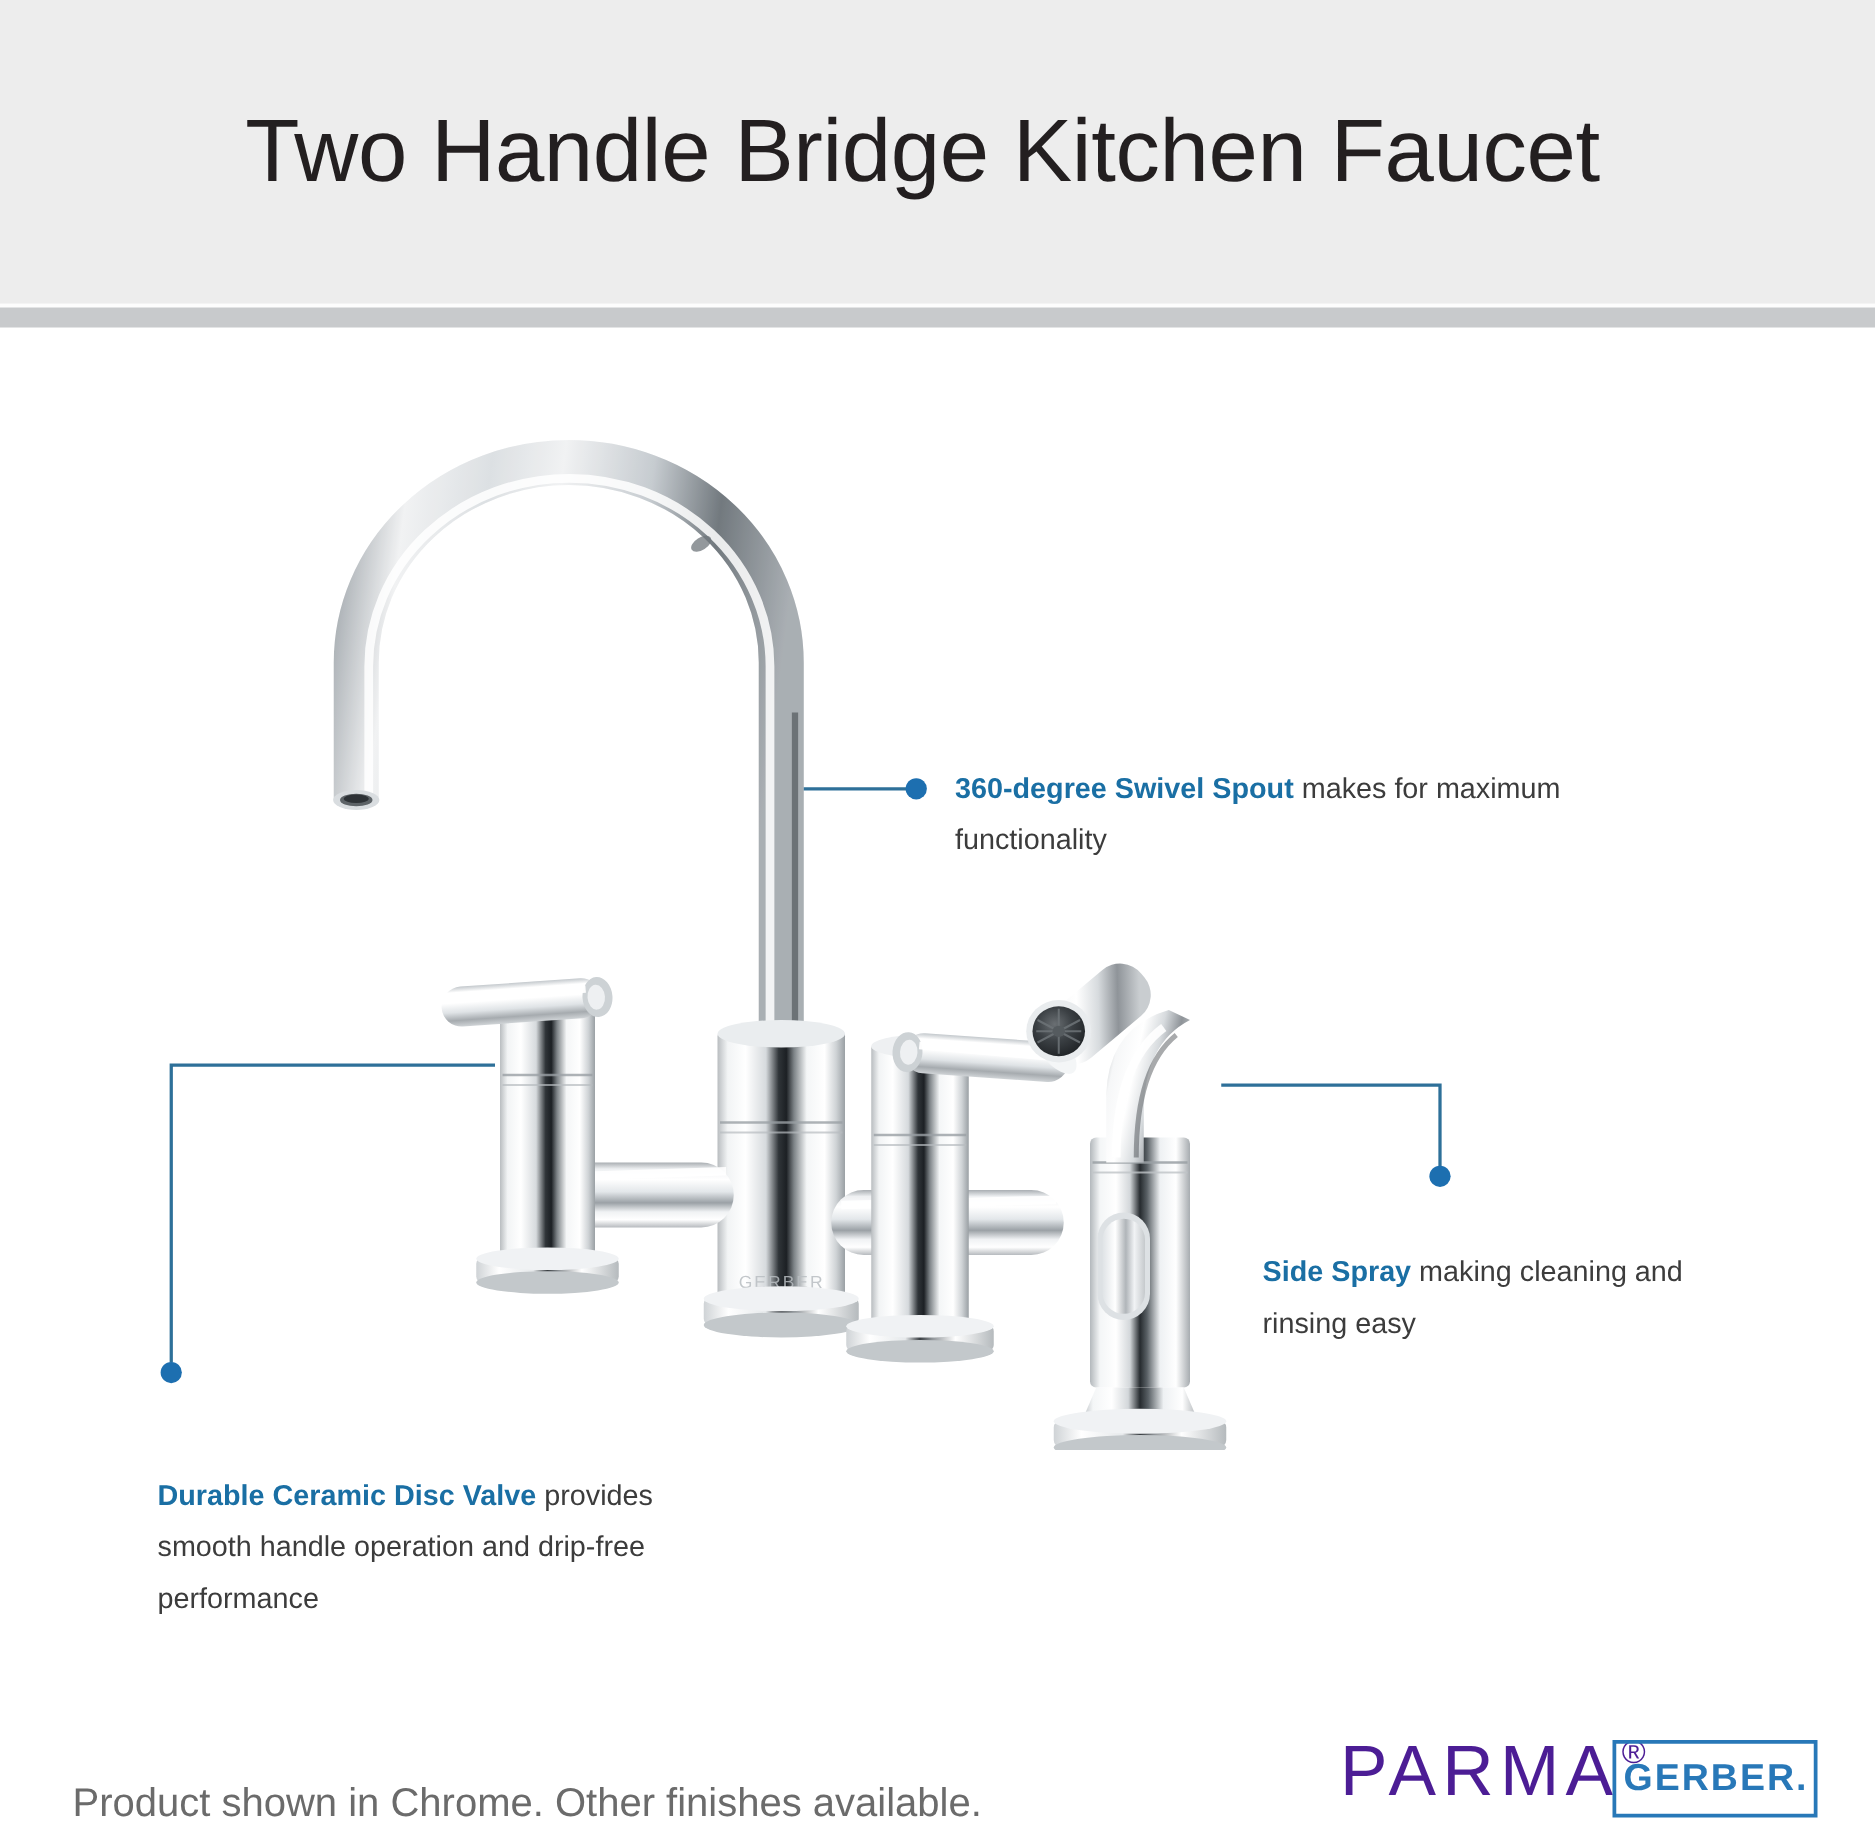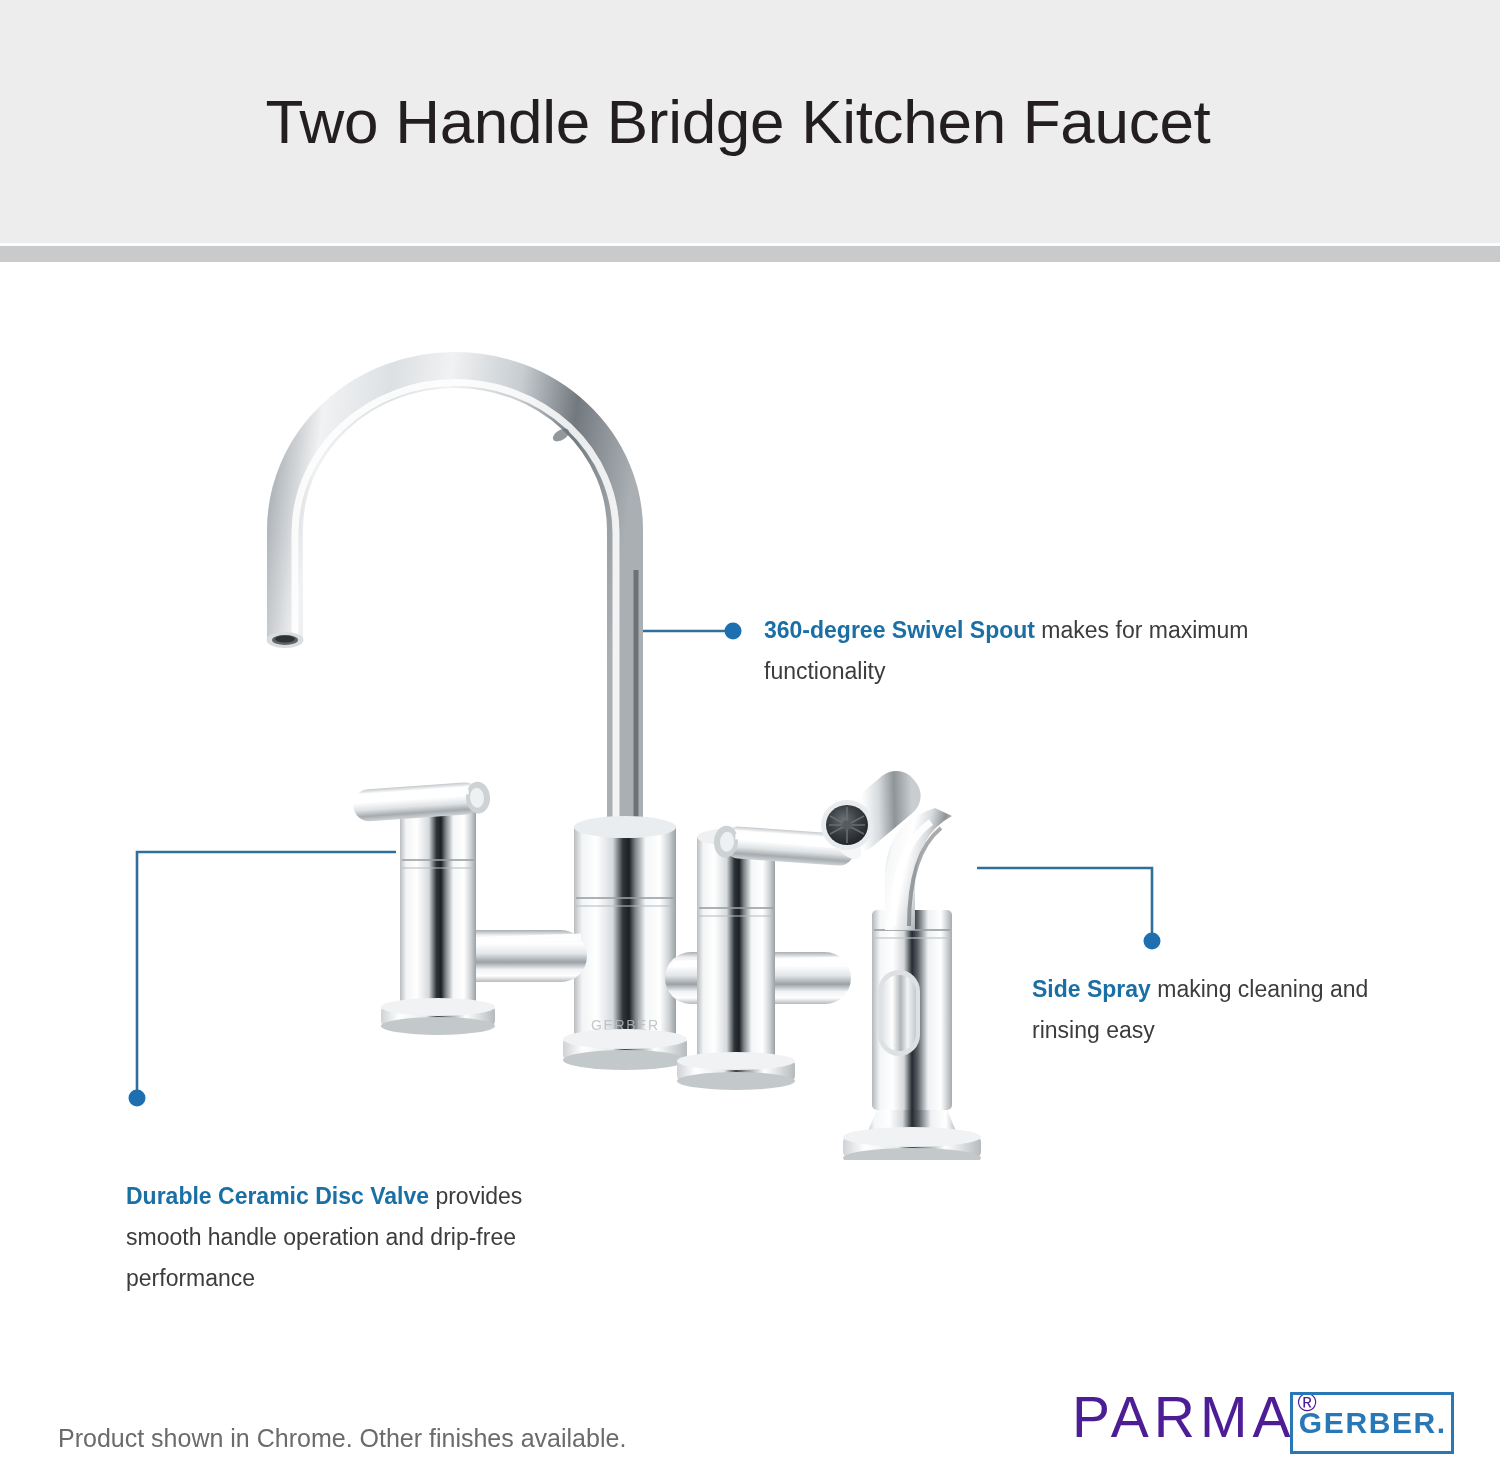--- a/index.html
+++ b/index.html
@@ -12,21 +12,21 @@
   #page { position:relative; width:1500px; height:1477px; background:#fff; }
 
   
   #header-band {
     position:absolute; left:0; top:0; width:1500px; height:243px;
     background:#ededed;
   }
   #header-title {
     position:absolute; left:0; top:0; width:1476px; height:243px;
     display:flex; align-items:center; justify-content:center;
-    font-size:62px; font-weight:300; letter-spacing:-0.3px;
+    font-size:71px; font-weight:300; letter-spacing:-0.3px;
     color:#231f20; white-space:nowrap;
   }
   #header-gap {
     position:absolute; left:0; top:243px; width:1500px; height:3px; background:#fdfdfd;
   }
   #header-rule {
     position:absolute; left:0; top:246px; width:1500px; height:16px;
     background:#c8cacc;
   }
 
@@ -42,27 +42,27 @@
   
   .callout { position:absolute; }
   .callout .ctext {
     font-size:23px; line-height:41px; font-weight:300; color:#3c3c3c;
   }
   .callout .chead {
     font-weight:700; color:#1a6fa4;
   }
 
   #callout-spout  { left:764px; top:610px;  width:520px; }
-  #callout-spray  { left:1010px; top:969px; width:400px;margin-left:22px; }
+  #callout-spray  { left:1010px; top:997px; width:400px; }
   #callout-valve  { left:126px;  top:1176px; width:440px; }
 
   
   #footer-note {
     position:absolute; left:58px; top:1424px;
-    font-size:25px; font-weight:300; color:#6b6b6b; white-space:nowrap;
+    font-size:32px; font-weight:300; color:#6b6b6b; white-space:nowrap;
   }
   #parma-logo {
     position:absolute; left:1072px; top:1384px;
     font-size:57px; font-weight:300; letter-spacing:5px;
     color:#4c1d95; white-space:nowrap;
   }
   #parma-logo .reg {
     font-size:26px; vertical-align:super; letter-spacing:0;
     position:relative; top:-6px; left:2px;
   }

